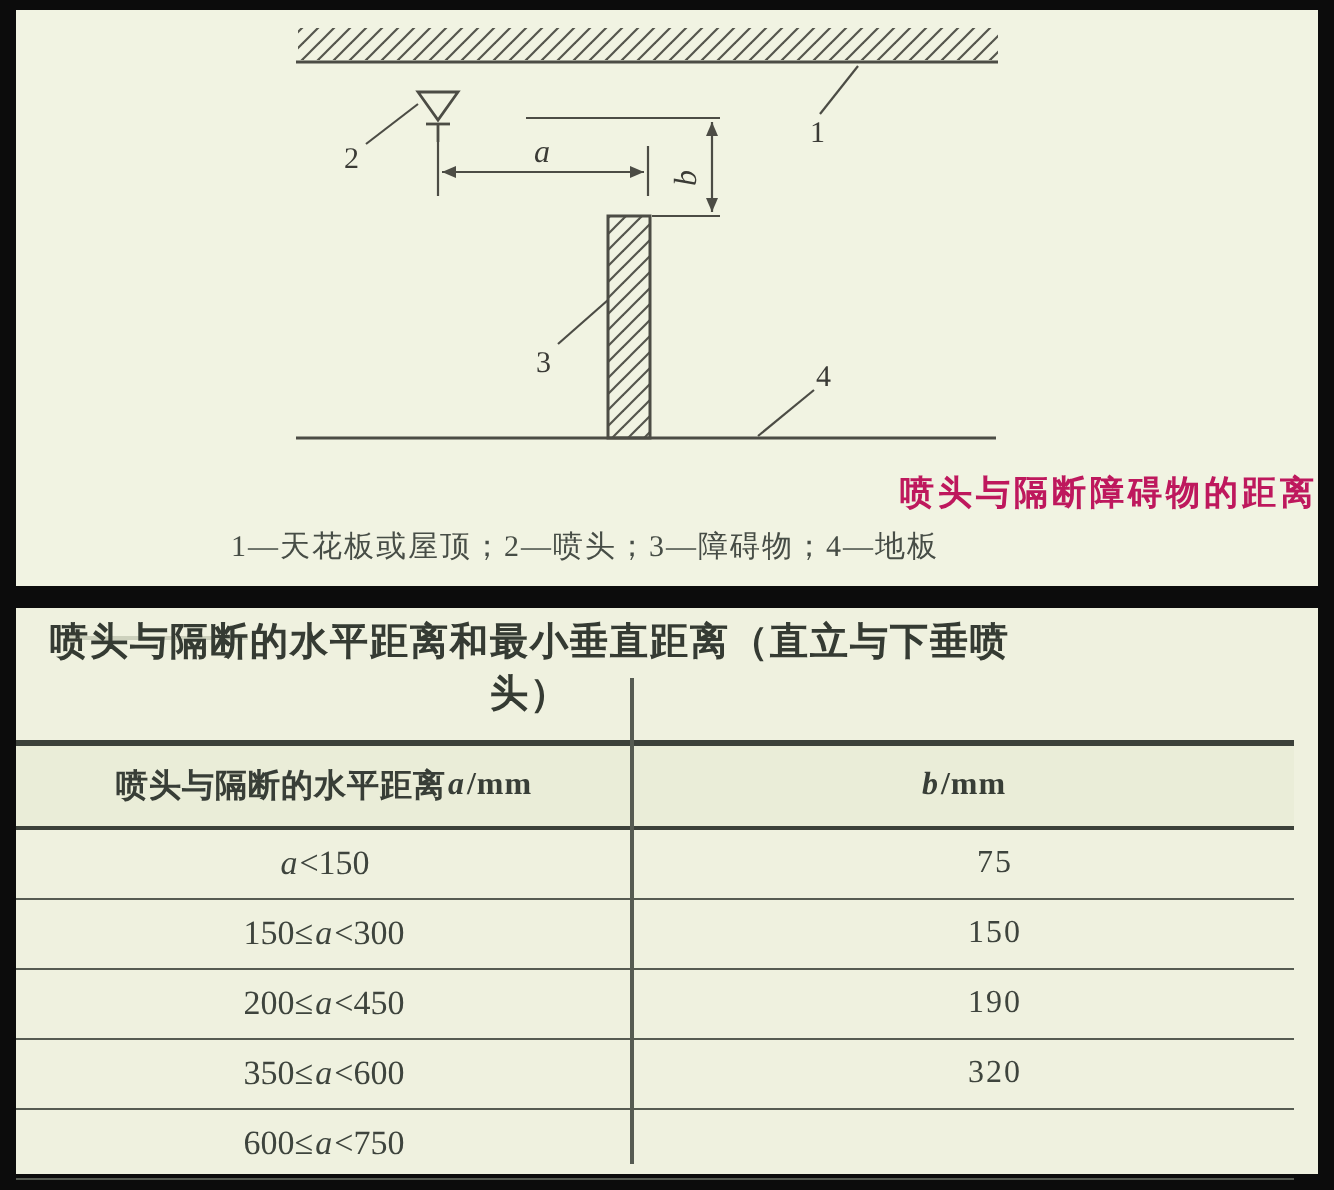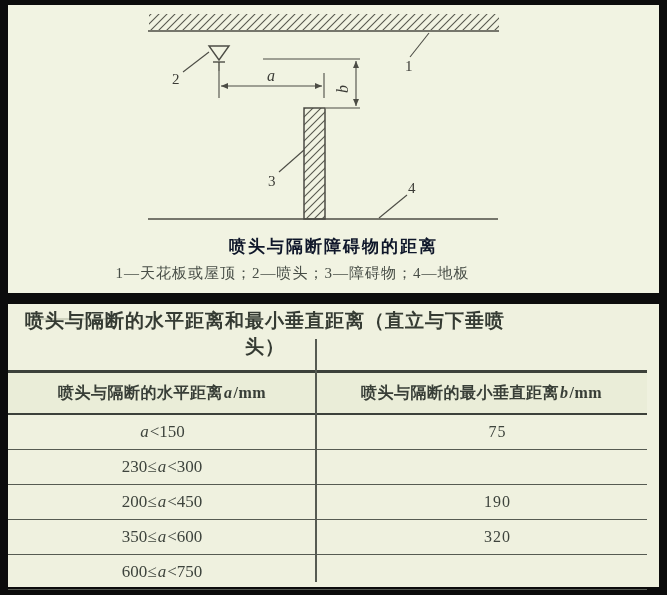--- a/index.html
+++ b/index.html
@@ -14,22 +14,22 @@
     position:absolute;left:8px;width:651px;
     background:#f1f3e2;
   }
   .panel-figure{top:5px;height:288px;}
   .panel-table{top:304px;height:283px;background:#eff1df;}
 
   
   .fig-svg{position:absolute;left:0;top:0;}
   .fig-caption{
     position:absolute;left:0;top:230px;width:651px;
-    text-align:center;
-    font-size:17px;font-weight:bold;color:#0f172a;
+    text-align:right;
+    font-size:17px;font-weight:bold;color:#be185d;
     letter-spacing:2px;
   }
   .fig-legend{
     position:absolute;left:0;top:259px;width:569px;
     text-align:center;
     font-size:15px;color:#474d46;
     letter-spacing:1px;
   }
   .scan-artifact{
     position:absolute;background:#cdd1bd;
@@ -149,41 +149,41 @@
   <div class="tbl-title">喷头与隔断的水平距离和最小垂直距离（直立与下垂喷头）</div>
 
   <div class="tbl">
     <div class="tbl-head">
       <div class="cell cell-a">
         <span>喷头与隔断的水平距离</span>
         <span class="var">a</span>
         <span class="unit">/mm</span>
       </div>
       <div class="cell cell-b">
-        <span>喷头与隔断的最小垂直距离</span>
         <span class="var">b</span>
         <span class="unit">/mm</span>
       </div>
     </div>
 
     <div class="tbl-row">
       <div class="cell cell-a">
         <span></span>
           <span class="var">a</span>
           <span>&lt;150</span>
       </div>
       <div class="cell cell-b">75</div>
     </div>
 
     <div class="tbl-row">
       <div class="cell cell-a">
-        <span>230≤</span>
+        <span>150≤</span>
           <span class="var">a</span>
           <span>&lt;300</span>
       </div>
+      <div class="cell cell-b">150</div>
     </div>
 
     <div class="tbl-row">
       <div class="cell cell-a">
         <span>200≤</span>
           <span class="var">a</span>
           <span>&lt;450</span>
       </div>
       <div class="cell cell-b">190</div>
     </div>

